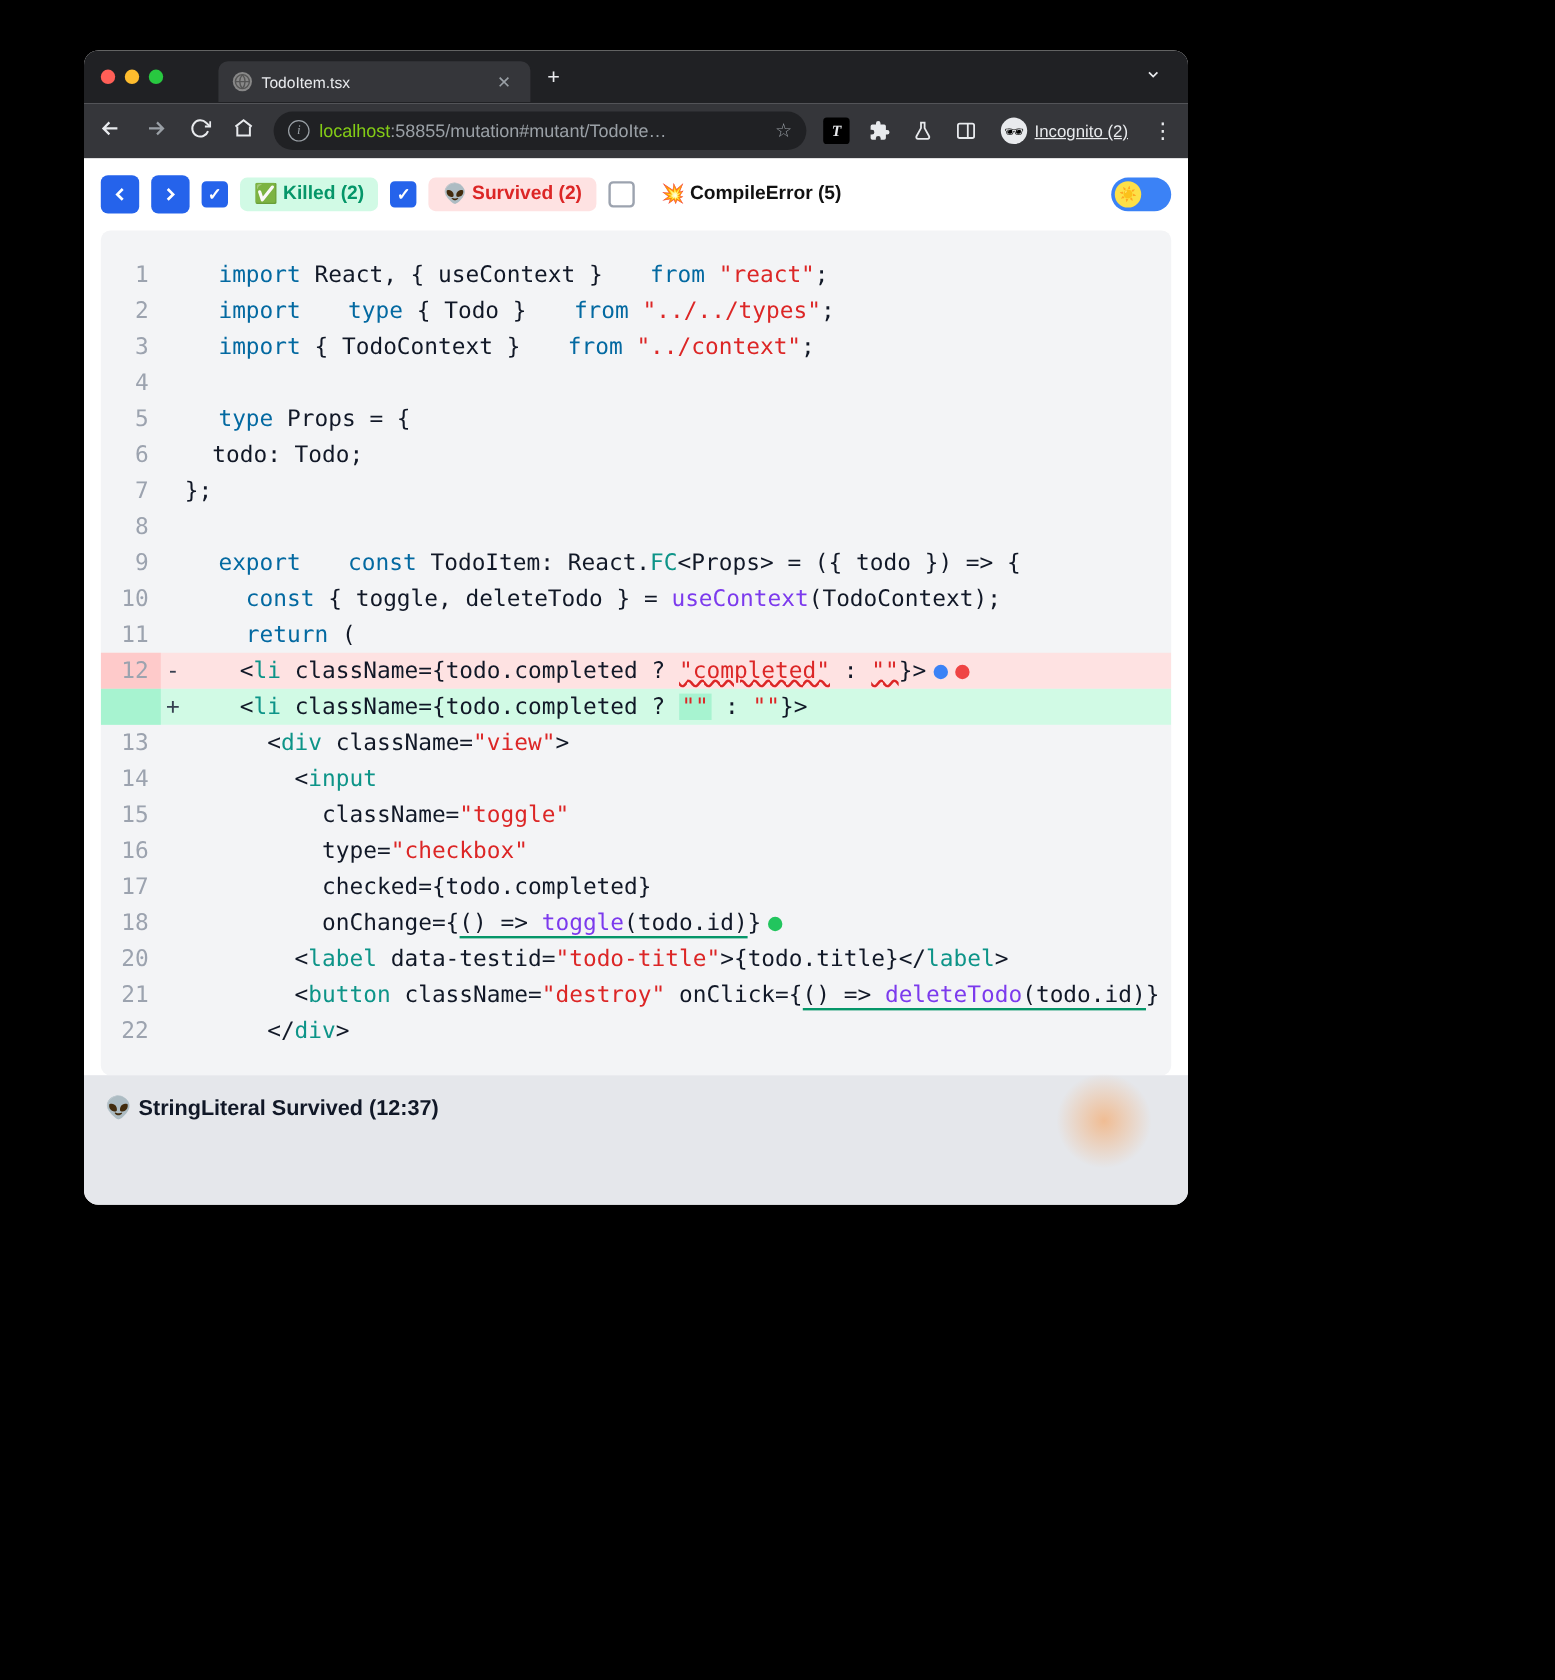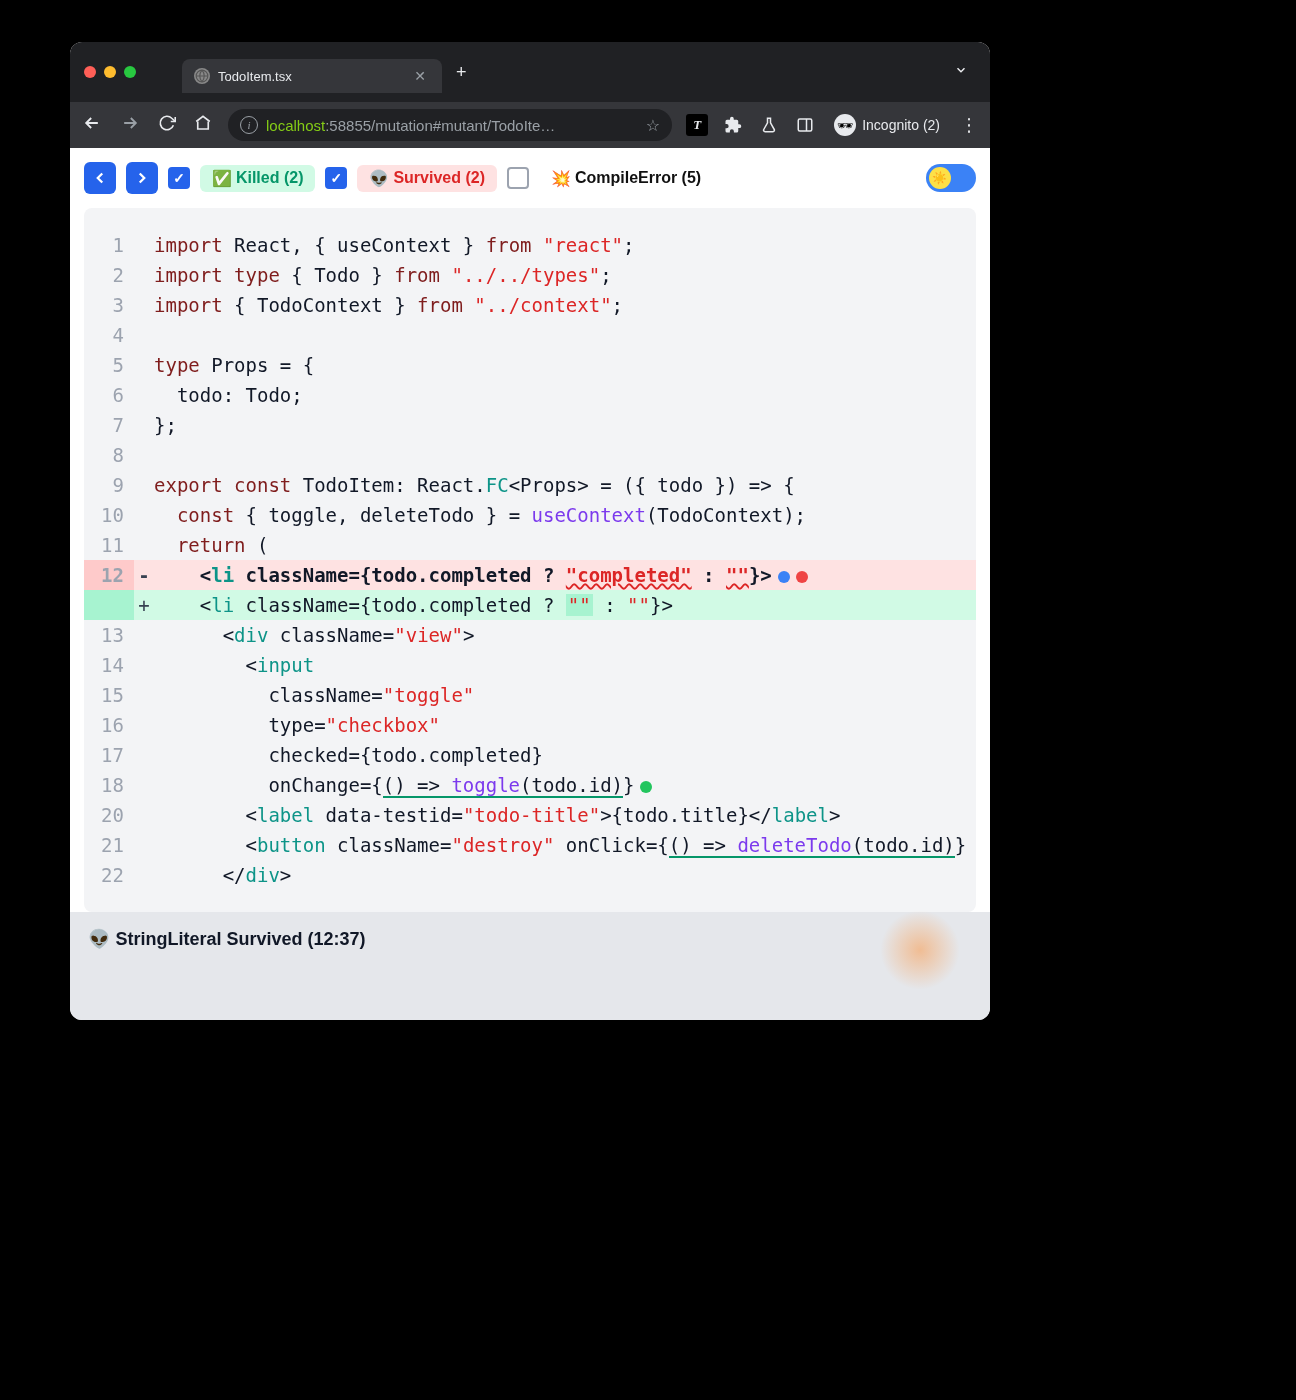--- a/index.html
+++ b/index.html
@@ -16,21 +16,21 @@
     top: 42px;
     width: 920px;
     background: #fff;
     border-radius: 12px;
     overflow: hidden;
     box-shadow: 0 20px 60px rgba(0,0,0,0.5);
   }
   
   .chrome-tabs {
     background: #202124;
-    height: 60px;
+    height: 44px;
     display: flex;
     align-items: center;
     padding: 0 8px;
   }
   .traffic {
     display: flex;
     gap: 8px;
     padding: 0 10px 0 6px;
   }
   .dot { width: 12px; height: 12px; border-radius: 50%; }
@@ -83,21 +83,21 @@
   .ext-t { background: #000; border-radius: 3px; font-size: 13px; font-weight: bold; font-style: italic; font-family: serif;}
   .incognito-badge {
     display: flex;
     align-items: center;
     gap: 6px;
     background: transparent;
     border-radius: 14px;
     padding: 2px 4px;
   }
   .incognito-icon { width: 22px; height: 22px; background: #e8eaed; border-radius: 50%; display:flex;align-items:center;justify-content:center; font-size:13px;}
-  .incognito-text { color: #e8eaed; font-size: 14px; }
+  .incognito-text { color: #e8eaed; font-size: 14px; text-decoration: underline; }
 
   
   .app-toolbar {
     background: #fff;
     padding: 14px 14px;
     display: flex;
     align-items: center;
     gap: 10px;
   }
   .sq-btn {
@@ -171,25 +171,25 @@
   .diff-sign {
     width: 20px;
     text-align: center;
     color: #374151;
     flex-shrink: 0;
   }
   .code {
     white-space: pre;
     color: #111827;
   }
-  .code-line.removed { background: #fee2e2; font-weight: bold; }
+  .code-line.removed { background: #fee2e2; }
   .code-line.removed .gutter { background: #fecaca; }
   .code-line.added { background: #d1fae5; }
   .code-line.added .gutter { background: #a7f3d0; }
-  .kw { color: #7f1d1d; }
+  .kw { color: #0369a1; margin-left: 28px; }
   .ty { color: #0d9488; text-align: center; }
   .fn { color: #7c3aed; }
   .str { color: #dc2626; }
   .tag { color: #0d9488; }
   .hl { background: #a7f3d0; padding: 0 2px; }
   .squiggle { text-decoration: wavy underline #dc2626; text-decoration-thickness: 2px; }
   .underline-green { border-bottom: 2px solid #059669; }
   .mutant-dot { display: inline-block; width: 12px; height: 12px; border-radius: 50%; margin-left: 6px; vertical-align: middle; }
   .md-blue { background: #3b82f6; }
   .md-red { background: #ef4444; }

